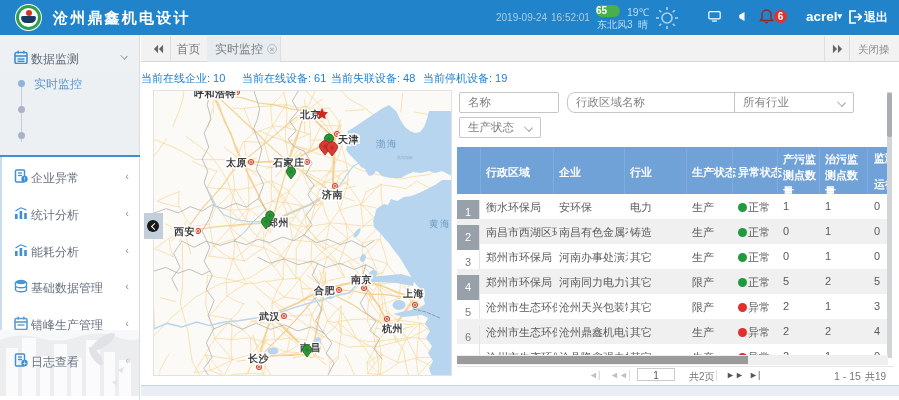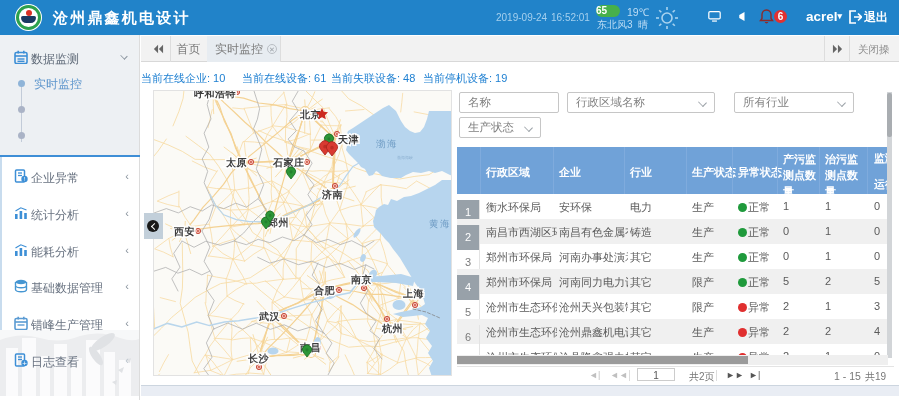--- a/index.html
+++ b/index.html
@@ -848,21 +848,21 @@
       <circle cx="171" cy="55.629999999999995" r="1.7820000000000003" fill="#a32219" fill-opacity="0.5"></circle>
 <path d="M178,65 L173.572,59.33 A5.4,5.4 0 1 1 182.428,59.33 Z" fill="#d93a31" stroke="#a32219" stroke-width="0.8"></path>
       <circle cx="178" cy="56.629999999999995" r="1.7820000000000003" fill="#a32219" fill-opacity="0.5"></circle>
 </svg>
 </div>
 <div id="collapse">
     <div class="cir"></div>
   </div>
 
 <div class="inp" style="left:459px;top:92px;width:100px;">名称</div>
-<div class="inp" style="left:567px;top:92px;width:148px;">行政区域名称<span class="dn"></span></div>
+<div class="inp" style="left:567px;top:92px;width:192px;border-radius:8px;">行政区域名称<span class="dn"></span></div>
 <div class="inp" style="left:734px;top:92px;width:120px;">所有行业<span class="dn"></span></div>
 <div class="inp" style="left:459px;top:117px;width:82px;">生产状态<span class="dn"></span></div>
 
 <div id="grid">
   <div id="ghead">
     <div style="left:29px;top:17px">行政区域</div>
     <div style="left:102px;top:17px">企业</div>
     <div style="left:173px;top:17px">行业</div>
     <div style="left:235px;top:17px">生产状态</div>
     <div style="left:281px;top:17px">异常状态</div>

